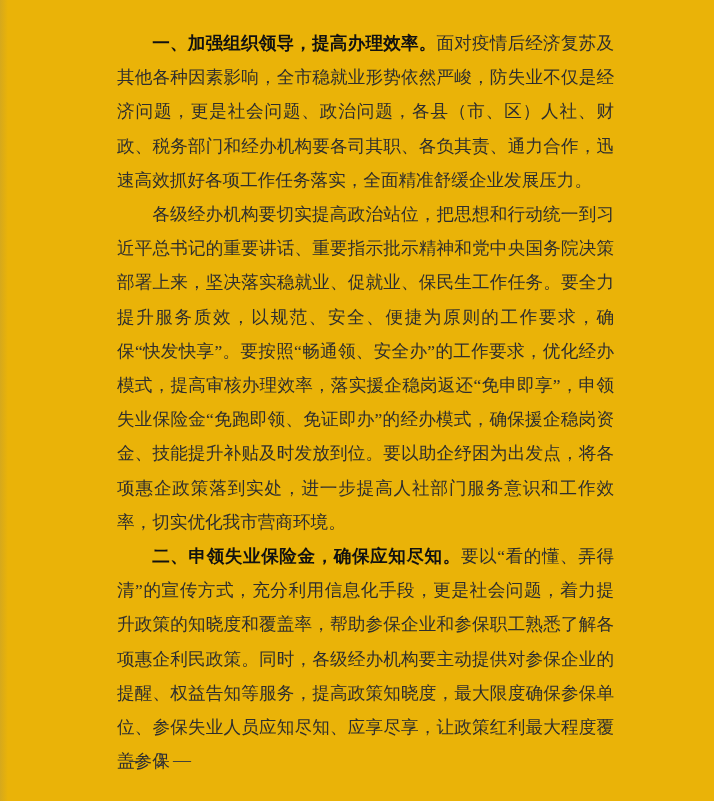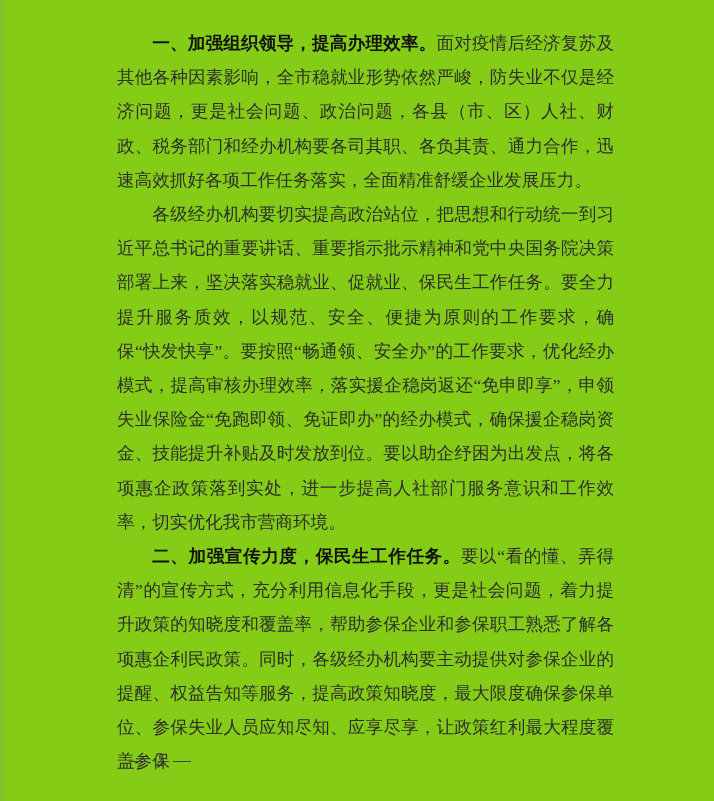--- a/index.html
+++ b/index.html
@@ -4,21 +4,21 @@
 <style>
   html, body {
     margin: 0;
     padding: 0;
     background: #ffffff;
   }
   .page {
     position: relative;
     width: 714px;
     height: 801px;
-    background: #84cc16;
+    background: #eab308;
     overflow: hidden;
     font-family: "Liberation Serif", "DejaVu Serif", serif;
   }
   .edge-shade {
     position: absolute;
     left: 0;
     top: 0;
     width: 8px;
     height: 100%;
     background: linear-gradient(to right, rgba(120,120,120,0.18), rgba(255,255,255,0));
@@ -64,18 +64,18 @@
 
 <div class="page">
   <div class="edge-shade"></div>
 
   <div class="text-block">
 
     <p class="para"><span class="para-heading">一、加强组织领导，提高办理效率。</span><span class="para-body">面对疫情后经济复苏及其他各种因素影响，全市稳就业形势依然严峻，防失业不仅是经济问题，更是社会问题、政治问题，各县（市、区）人社、财政、税务部门和经办机构要各司其职、各负其责、通力合作，迅速高效抓好各项工作任务落实，全面精准舒缓企业发展压力。</span></p>
 
     <p class="para"><span class="para-body">各级经办机构要切实提高政治站位，把思想和行动统一到习近平总书记的重要讲话、重要指示批示精神和党中央国务院决策部署上来，坚决落实稳就业、促就业、保民生工作任务。要全力提升服务质效，以规范、安全、便捷为原则的工作要求，确保“快发快享”。要按照“畅通领、安全办”的工作要求，优化经办模式，提高审核办理效率，落实援企稳岗返还“免申即享”，申领失业保险金“免跑即领、免证即办”的经办模式，确保援企稳岗资金、技能提升补贴及时发放到位。要以助企纾困为出发点，将各项惠企政策落到实处，进一步提高人社部门服务意识和工作效率，切实优化我市营商环境。</span></p>
 
-    <p class="para"><span class="para-heading">二、加强宣传力度，保民生工作任务。</span><span class="para-body">要以“看的懂、弄得清”的宣传方式，充分利用信息化手段，更是社会问题，着力提升政策的知晓度和覆盖率，帮助参保企业和参保职工熟悉了解各项惠企利民政策。同时，各级经办机构要主动提供对参保企业的提醒、权益告知等服务，提高政策知晓度，最大限度确保参保单位、参保失业人员应知尽知、应享尽享，让政策红利最大程度覆盖参保</span></p>
+    <p class="para"><span class="para-heading">二、申领失业保险金，确保应知尽知。</span><span class="para-body">要以“看的懂、弄得清”的宣传方式，充分利用信息化手段，更是社会问题，着力提升政策的知晓度和覆盖率，帮助参保企业和参保职工熟悉了解各项惠企利民政策。同时，各级经办机构要主动提供对参保企业的提醒、权益告知等服务，提高政策知晓度，最大限度确保参保单位、参保失业人员应知尽知、应享尽享，让政策红利最大程度覆盖参保</span></p>
 
   </div>
 
   <div class="page-number">— 2 —</div>
 </div>
 
 </body></html>

